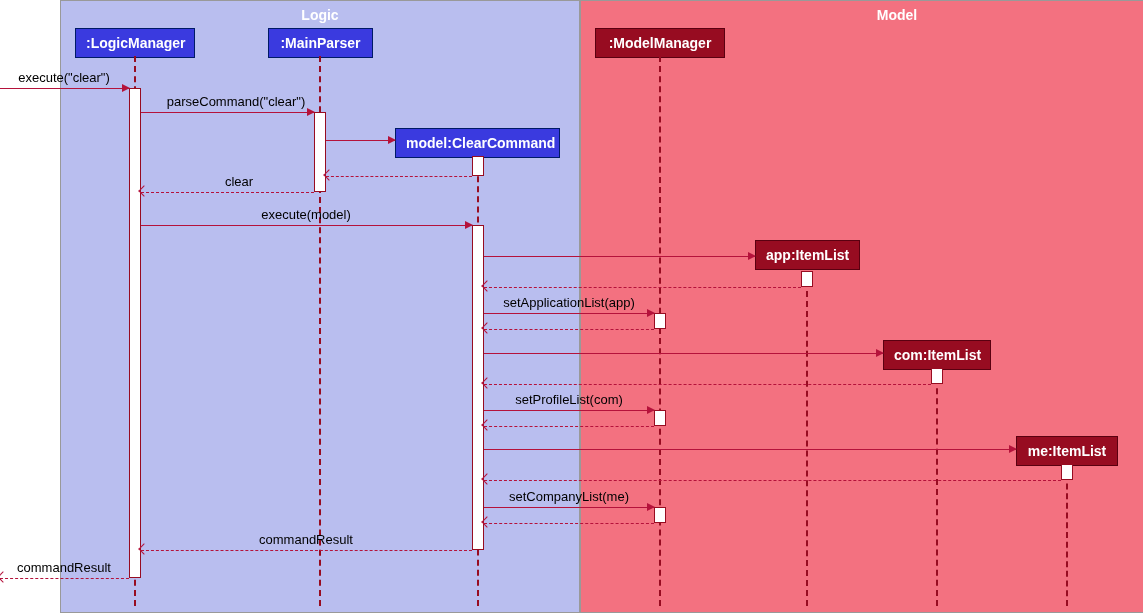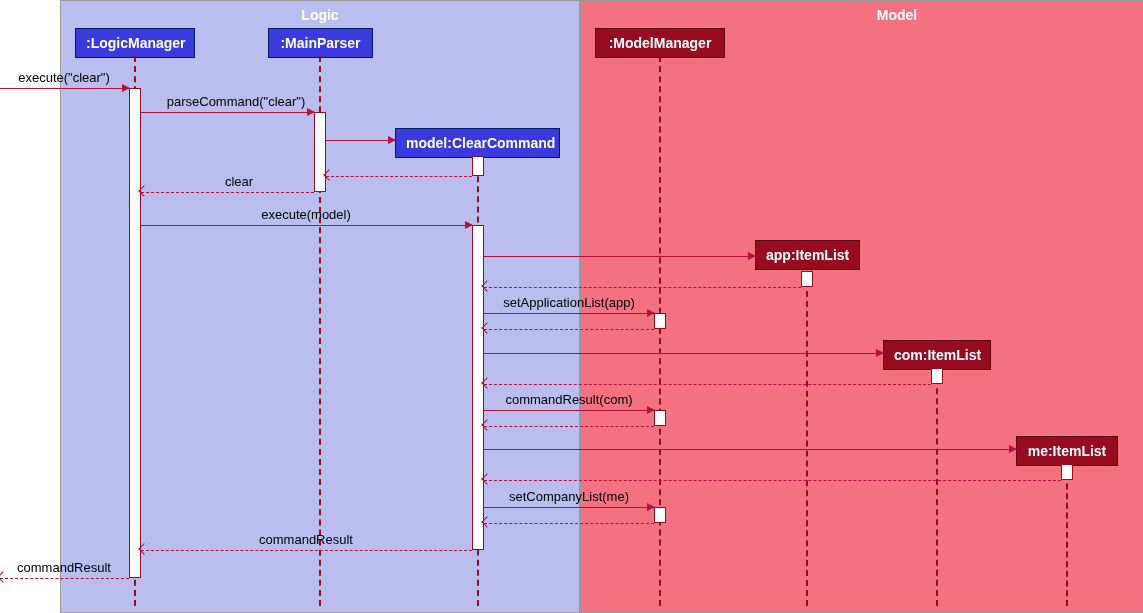--- a/index.html
+++ b/index.html
@@ -201,21 +201,21 @@
       <div class="arrow-r"></div>
   </div>
   <div class="msg dashed" style="left:484px; top:384px; width:447px;">
     <div class="line" style="left:0; width:447px;"></div>
       <div class="arrow-l-open"></div>
   </div>
 
   <div class="msg" style="left:484px; top:410px; width:170px;">
     <div class="line" style="left:0; width:170px;"></div>
       <div class="arrow-r"></div>
-    <div class="label" style="left:85px;">commandResult(com)</div>
+    <div class="label" style="left:85px;">setProfileList(com)</div>
   </div>
   <div class="msg dashed" style="left:484px; top:426px; width:170px;">
     <div class="line" style="left:0; width:170px;"></div>
       <div class="arrow-l-open"></div>
   </div>
 
   <div class="msg" style="left:484px; top:449px; width:532px;">
     <div class="line" style="left:0; width:532px;"></div>
       <div class="arrow-r"></div>
   </div>

